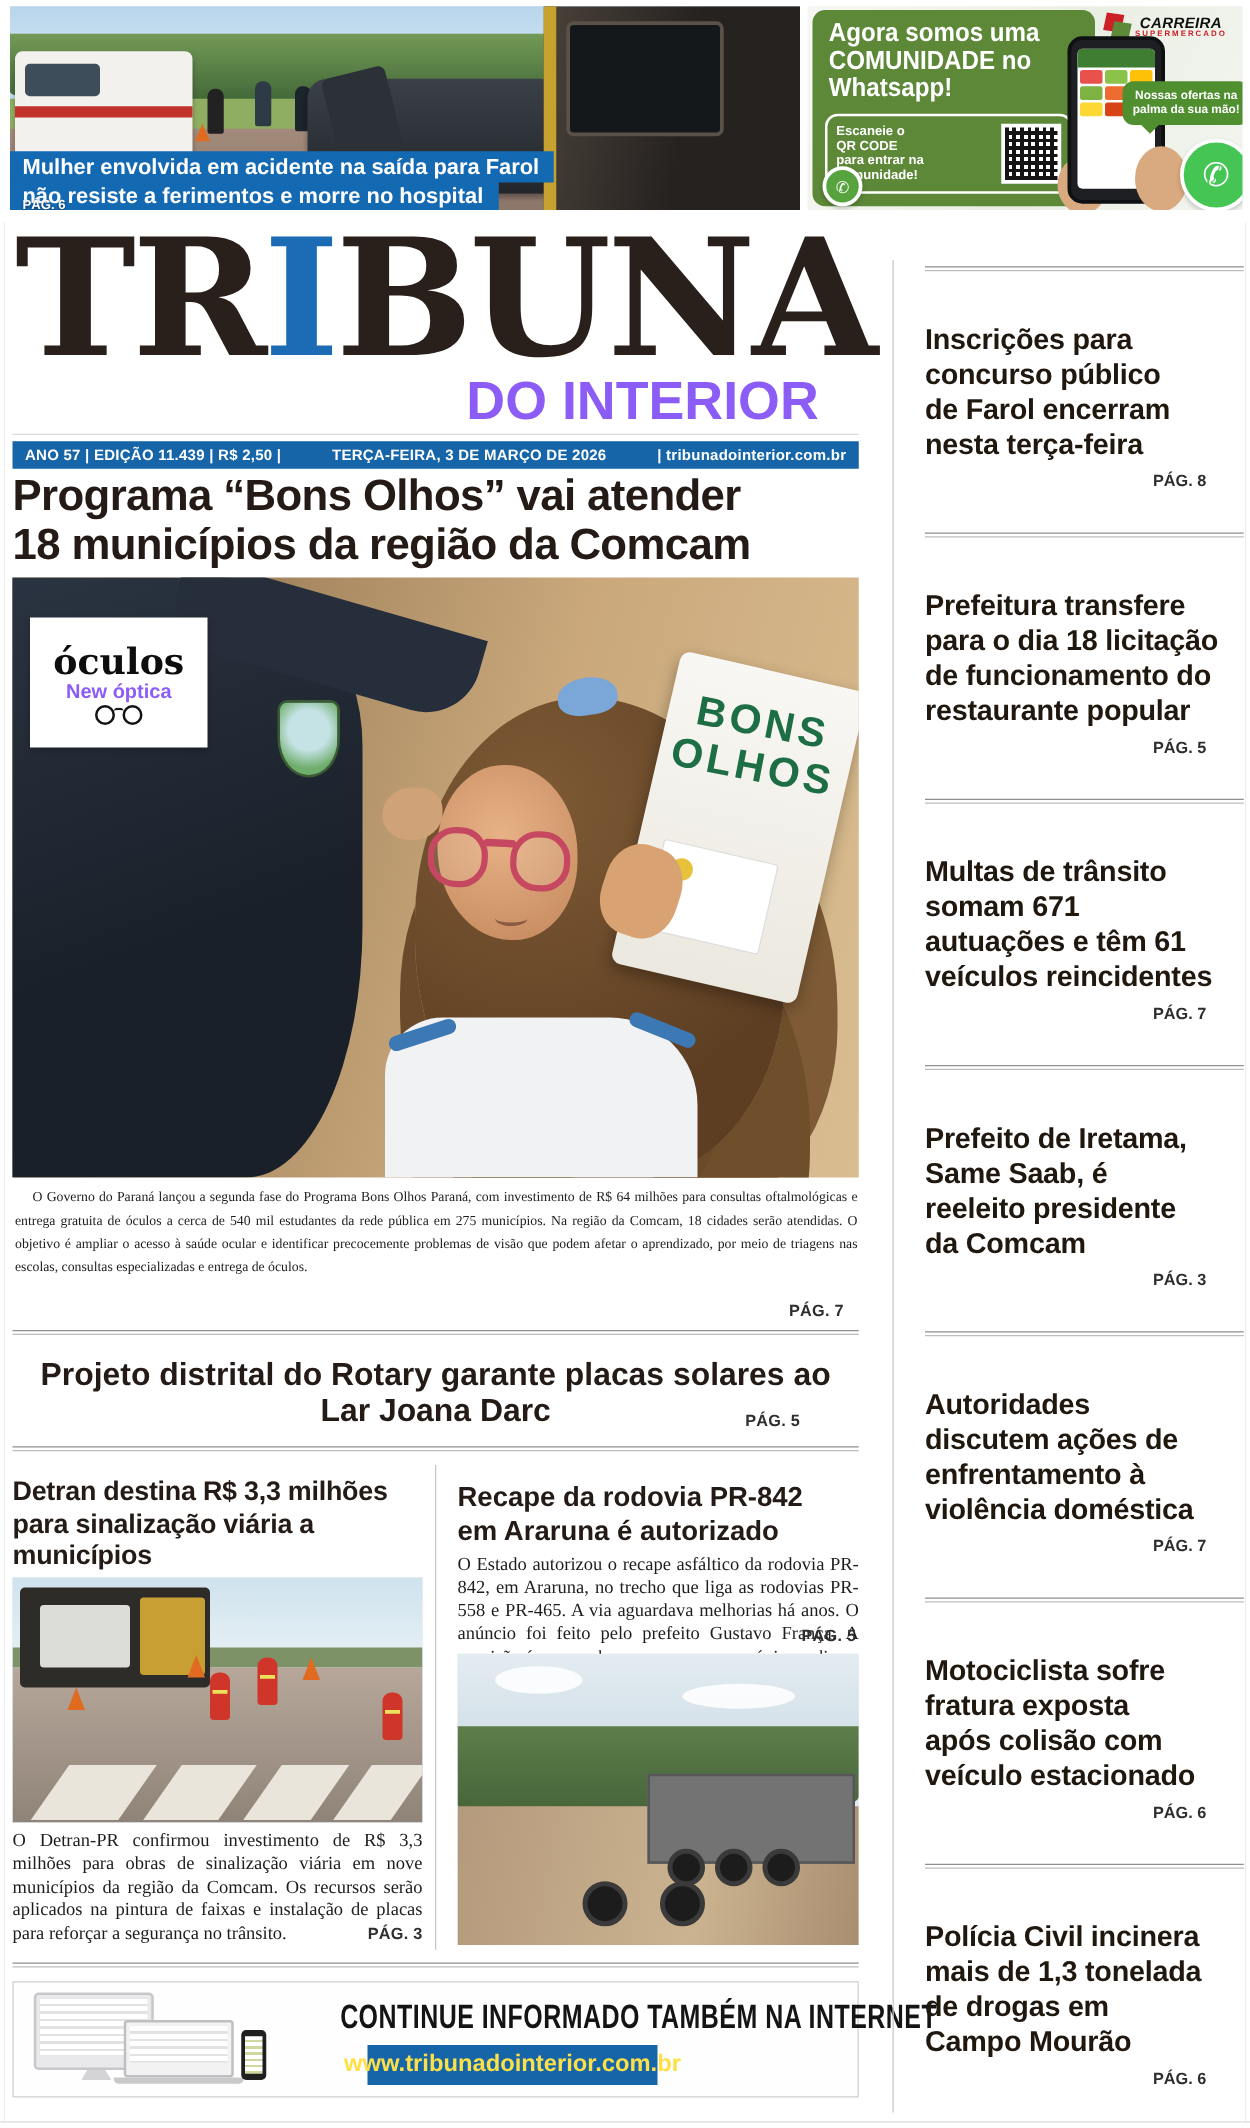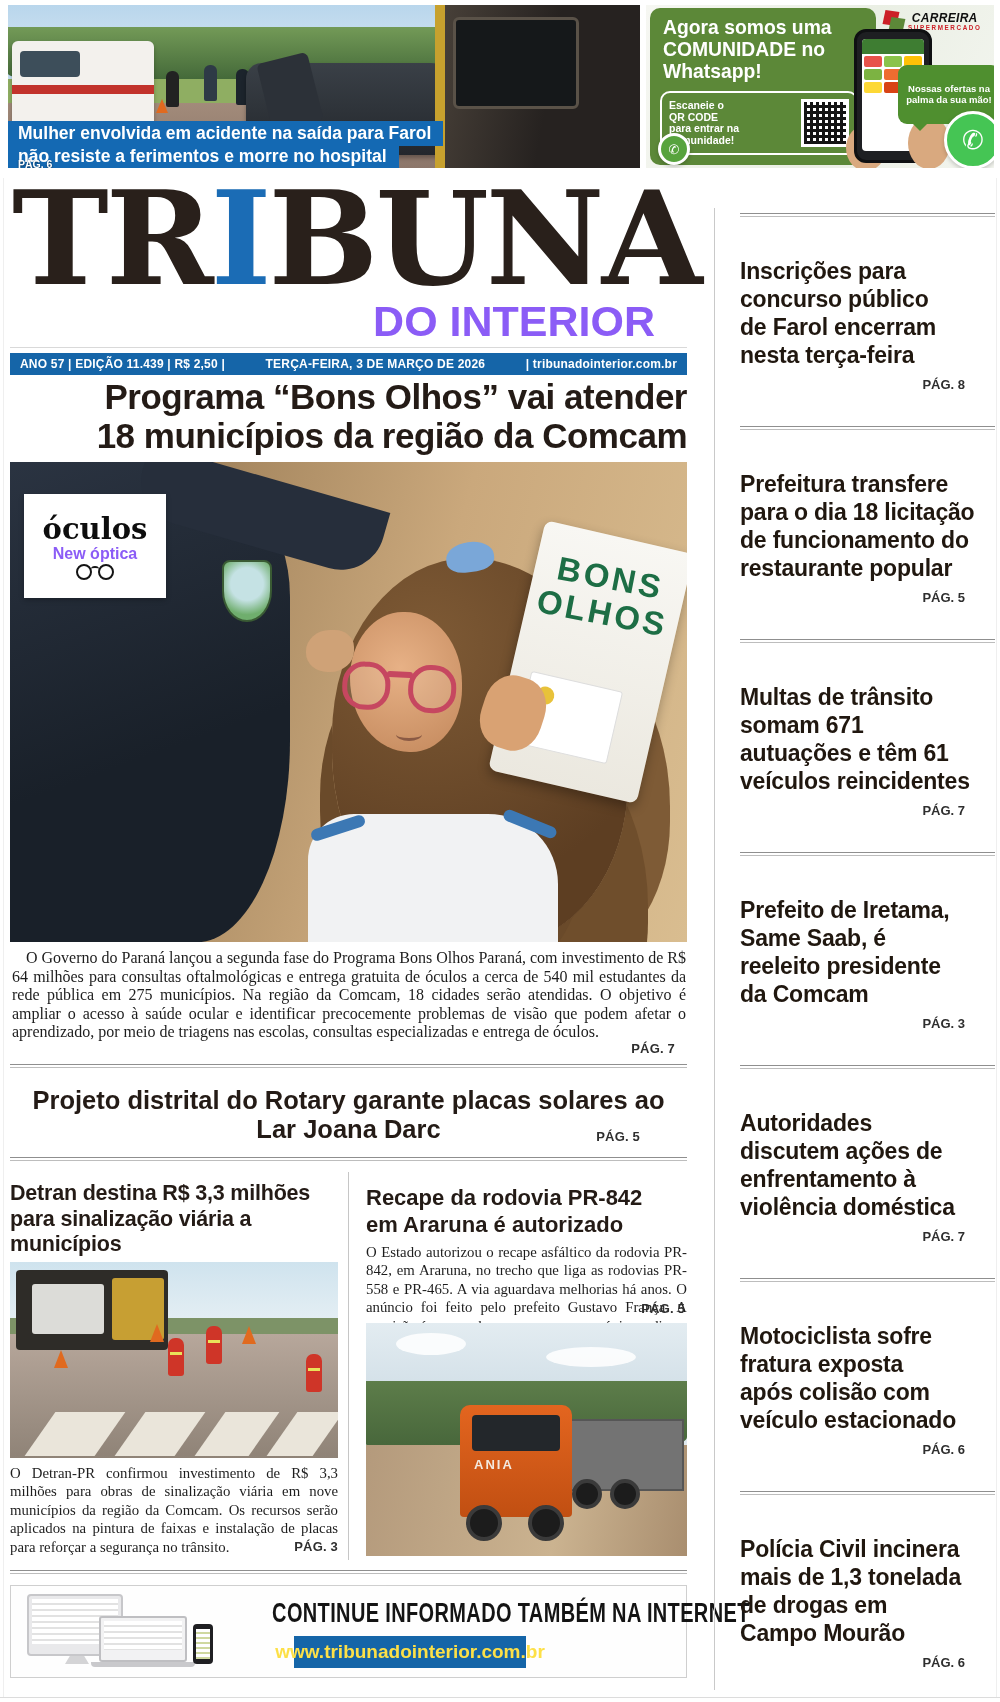--- a/index.html
+++ b/index.html
@@ -43,37 +43,37 @@
   .ad-grid{display:grid;grid-template-columns:repeat(3,1fr);gap:2px;padding:2px;}
   .ad-grid div{height:11px;border-radius:2px;}
   .ad-hand{position:absolute;background:#d9a97f;border-radius:50%;}
   .ad-logo{position:absolute;left:238px;top:6px;display:flex;align-items:center;gap:4px;z-index:3;}
   .ad-logo-mark{position:relative;width:20px;height:20px;}
   .ad-logo-mark i{position:absolute;display:block;}
   .ad-logo-m1{left:0;top:0;width:14px;height:14px;background:#cc2027;transform:skew(-12deg,8deg);}
   .ad-logo-m2{left:6px;top:7px;width:14px;height:13px;background:#5c8838;transform:skew(-12deg,8deg);} 
   .ad-brand{font-size:12px;font-weight:700;font-style:italic;color:#101010;letter-spacing:.3px;line-height:12px;text-align:center;}
   .ad-brand-sub{font-size:6.3px;font-weight:700;color:#cc2027;letter-spacing:1.6px;line-height:7px;}
-  .ad-bubble{position:absolute;left:252px;top:60px;width:92px;background:#4f8f2f;color:#fff;border-radius:9px;padding:19px 5px;font-size:9.5px;font-weight:700;line-height:10.5px;text-align:center;z-index:5;}
+  .ad-bubble{position:absolute;left:252px;top:60px;width:92px;background:#4f8f2f;color:#fff;border-radius:9px;padding:7px 5px;font-size:9.5px;font-weight:700;line-height:10.5px;text-align:center;z-index:5;}
   .ad-bubble:after{content:"";position:absolute;left:14px;bottom:-7px;border:8px solid transparent;border-top-color:#4f8f2f;border-bottom:0;}
   .ad-wa{position:absolute;border-radius:50%;background:#45c554;border:3px solid #fff;display:flex;align-items:center;justify-content:center;color:#fff;box-shadow:0 2px 4px rgba(0,0,0,.2);}
   .ad-wa-big{left:298px;top:106px;width:52px;height:52px;font-size:26px;z-index:6;}
   .ad-wa-small{left:12px;top:128px;width:26px;height:26px;font-size:13px;z-index:6;background:#57a33d;}
 
   
   .mast{left:12px;top:174px;font-family:"DejaVu Serif",serif;font-weight:700;font-size:130px;line-height:1;letter-spacing:-3px;color:#29201b;white-space:nowrap;}
   .mast .blue{color:#1b6cb5;}
   .mast-sub{right:345px;top:297px;font-family:Liberation Sans, sans-serif;font-weight:700;font-size:43px;color:#8b5cf6;letter-spacing:0;}
   .mh-rule{left:10px;top:347px;width:677px;height:1px;background:#d9d9d9;position:absolute;}
 
   
   .dateline{left:10px;top:353px;width:677px;height:22px;background:#1565a8;color:#fff;display:flex;justify-content:space-between;align-items:center;padding:0 10px;box-sizing:border-box;font-size:12px;font-weight:700;letter-spacing:.2px;}
 
   
-  .lead-h{left:10px;top:377px;width:677px;font-size:35px;line-height:39px;font-weight:700;letter-spacing:-.5px;color:#241b16;text-align:right;}
+  .lead-h{left:10px;top:377px;width:677px;font-size:35px;line-height:39px;font-weight:700;letter-spacing:-.5px;color:#241b16;}
   .lead-photo{left:10px;top:462px;width:677px;height:480px;overflow:hidden;background:linear-gradient(105deg,#6e5a43 0%,#a98a62 30%,#caa87c 58%,#d9bd90 100%);}
   .lp-adult{position:absolute;left:-30px;top:0;width:310px;height:480px;background:linear-gradient(160deg,#2b3442,#192029 60%);border-radius:0 36% 30% 0/0 28% 42% 0;}
   .lp-arm{position:absolute;left:140px;top:-18px;width:250px;height:70px;background:#262e3b;transform:rotate(16deg);transform-origin:left top;border-radius:0 0 44px 44px;}
   .lp-hand{position:absolute;left:296px;top:168px;width:48px;height:42px;background:#cfa277;border-radius:50% 40% 50% 45%;}
   .lp-crest{position:absolute;left:212px;top:98px;width:46px;height:58px;background:radial-gradient(circle at 50% 38%,#c5e2e4 0 38%,#6fae6d 72%);border:2px solid #3a5b34;border-radius:8px 8px 50% 50%;}
   .lp-logo{position:absolute;left:14px;top:32px;width:142px;height:104px;background:#fff;display:flex;flex-direction:column;align-items:center;justify-content:center;gap:1px;box-shadow:0 2px 5px rgba(0,0,0,.25);}
   .lp-logo-1{font-family:"DejaVu Serif",serif;font-weight:700;font-size:29px;line-height:30px;color:#0d0d0d;}
   .lp-logo-2{font-size:16px;font-weight:700;color:#8b5cf6;}
   .lp-glasses-ic{position:relative;width:46px;height:14px;}
   .lp-glasses-ic:before,.lp-glasses-ic:after{content:"";position:absolute;top:0;width:12px;height:12px;border:2px solid #141414;border-radius:50%;}
@@ -89,21 +89,21 @@
   .lp-gl{left:8px;}.lp-gr{left:74px;}
   .lp-gb{position:absolute;left:52px;top:8px;width:26px;height:6px;background:#c64760;border-radius:3px;}
   .lp-shirt{position:absolute;left:298px;top:352px;width:250px;height:128px;background:#f1f2f3;border-radius:46px 70px 0 0;}
   .lp-trim{position:absolute;width:56px;height:12px;background:#3c78b4;border-radius:6px;}
   .lp-bag{position:absolute;left:505px;top:72px;width:152px;height:256px;background:linear-gradient(180deg,#f8f7f3,#ebe8df);transform:rotate(13deg);border-radius:8px;box-shadow:0 5px 12px rgba(0,0,0,.3);}
   .lp-bag-t{margin-top:24px;text-align:center;font-weight:700;font-size:33px;line-height:36px;letter-spacing:3px;color:#1d6e45;transform:rotate(-2deg);}
   .lp-bag-card{position:absolute;left:20px;top:150px;width:92px;height:72px;background:#fff;border:1px solid #ddd;border-radius:3px;}
   .lp-bag-dot{position:absolute;left:30px;top:162px;width:18px;height:18px;border-radius:50%;background:#e8c23a;}
   .lp-childhand{position:absolute;left:472px;top:214px;width:62px;height:74px;background:#d9a273;border-radius:42%;transform:rotate(18deg);}
 
-  .lead-body{left:12px;top:949px;width:674px;font-family:"Liberation Serif",serif;font-size:16px;line-height:18.6px;text-align:justify;color:#1d1d1d;text-indent:14px;}
+  .lead-body{left:12px;top:949px;width:674px;font-family:"Liberation Serif",serif;font-size:11px;line-height:18.6px;text-align:justify;color:#1d1d1d;text-indent:14px;}
 
   
   .rotary-h{left:10px;top:1086px;width:677px;text-align:center;font-size:25.5px;line-height:29px;font-weight:700;color:#241b16;}
 
   
   .detran-h{left:10px;top:1181px;width:334px;font-size:21.5px;line-height:25.5px;font-weight:700;color:#241b16;letter-spacing:-.2px;}
   .detran-photo{left:10px;top:1262px;width:328px;height:196px;overflow:hidden;background:#cfe3ee;}
   .dp-sky{position:absolute;left:0;top:0;width:100%;height:72px;background:linear-gradient(#cfe3ee,#e9f1f5);}
   .dp-trees{position:absolute;left:0;top:56px;width:100%;height:16px;background:#7d9367;}
   .dp-road{position:absolute;left:0;top:72px;width:100%;height:124px;background:linear-gradient(#b7a79b,#8f8377);}
@@ -323,24 +323,20 @@
   <div class="abs recape-photo">
     <div class="tp-sky"></div>
     <div class="tp-cloud" style="left:30px;top:10px;width:70px;height:22px;"></div>
     <div class="tp-cloud" style="left:180px;top:24px;width:90px;height:20px;"></div>
     <div class="tp-trees"></div>
     <div class="tp-road"></div>
     <div class="tp-trailer"></div>
     <div class="tp-wheel" style="left:168px;top:156px;"></div>
     <div class="tp-wheel" style="left:206px;top:156px;"></div>
     <div class="tp-wheel" style="left:244px;top:156px;"></div>
-    <div class="tp-cab">
-      <div class="tp-wind"></div>
-      <div class="tp-cabtext">ANIA</div>
-    </div>
     <div class="tp-wheel" style="left:100px;top:182px;width:36px;height:36px;"></div>
     <div class="tp-wheel" style="left:162px;top:182px;width:36px;height:36px;"></div>
   </div>
 
   <div class="rule" style="left:10px;top:1570px;width:677px;"></div>
 
   <div class="abs footer">
     <div class="fd-imac">
         <div class="fd-screen"></div>
       </div>

